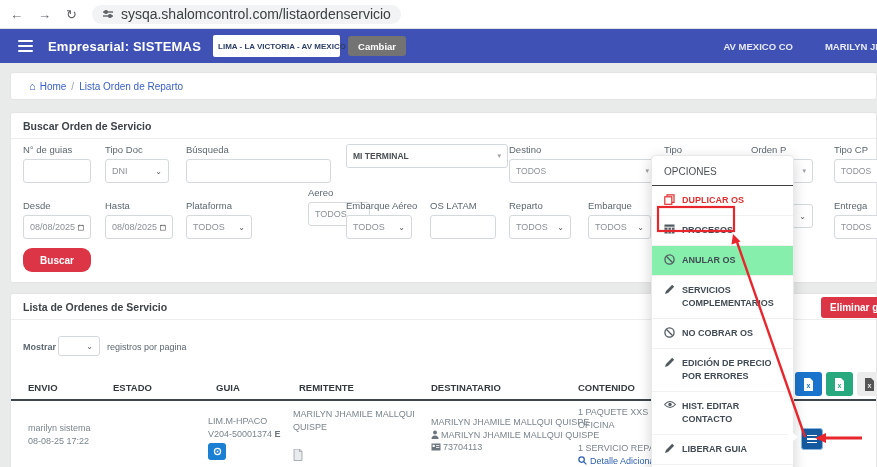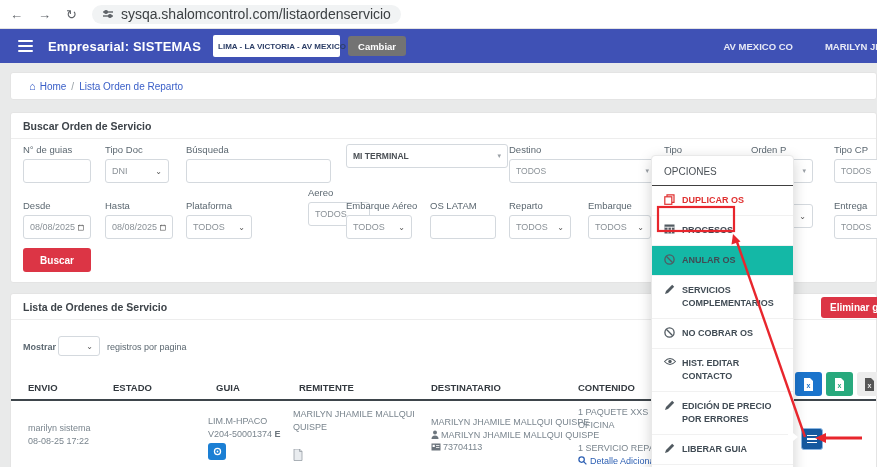--- a/index.html
+++ b/index.html
@@ -49,21 +49,21 @@
   .cell .dark{ color:#6c757d; }
   .icbtn{ position:absolute; width:27px; height:24px; border-radius:3px; border:none; display:flex; align-items:center; justify-content:center; cursor:pointer;}
   .linkblue{ color:#2c5fb3; }
 
   
   .menu{ position:absolute; left:651px; top:155px; width:143px; background:#fff; border:1px solid #e9e9e9; border-radius:4px; box-shadow:0 4px 14px rgba(0,0,0,.18); z-index:50; padding-bottom:6px;}
   .menu-h{ padding:10px 12px 8px; font-size:10px; color:#4a5056; border-bottom:1px solid #404040;}
   .mi{ display:flex; align-items:flex-start; gap:6px; padding:8px 10px 8px 12px; font-size:9px; font-weight:bold; color:#404b54; border-bottom:1px solid #f1f1f1; line-height:13px; cursor:pointer;}
   .mi .micon{ flex:0 0 12px; margin-top:0px; display:inline-flex; }
   .mi.red{ color:#e03131;}
-  .mi.shade{ background:#14b8a6;}
+  .mi.shade{ background:#86efac;}
   .menu-ptr{ position:absolute; left:788px; top:429px; width:0; height:0; border-top:8px solid transparent; border-bottom:8px solid transparent; border-left:10px solid #fff; z-index:51;}
 
   .action-btn{ position:absolute; left:801px; top:428px; width:22px; height:22px; background:#15599f; border:1px solid #8ab6e2; border-radius:3px; display:flex; flex-direction:column; align-items:center; justify-content:center; gap:2px; cursor:pointer; z-index:45;}
   .action-btn i{ display:block; width:10px; height:1.6px; background:#fff;}
 
   .overlay{ position:absolute; inset:0; z-index:60; pointer-events:none; }
 </style>
 </head>
 <body>
 
@@ -228,21 +228,21 @@
           <span class="car">⌄</span>
         </div>
     </div>
     <div class="fld" style="left:823px; top:87px; width:60px;">
       <span class="lb">Entrega</span>
       <div class="ctl sel2 muted">
           <span class="val">TODOS</span>
         </div>
     </div>
 
-    <button class="btn-red" style="position:absolute; left:12px; top:135px; width:68px; height:24px;">Buscar</button>
+    <button class="btn-red" style="position:absolute; left:12px; top:135px; width:68px; height:24px;border-radius:9px;">Buscar</button>
   </div>
 
   <div class="card" style="top:293px; height:200px; border-radius:3px 3px 0 0;">
     <div class="card-h">Lista de Ordenes de Servicio</div>
     <button class="btn-red" style="position:absolute; left:810px; top:3px; height:21px; padding:0 9px; white-space:nowrap;">Eliminar guias S</button>
 
     <span class="cell" style="left:12px; top:47px; color:#5b6770;font-weight:bold;">Mostrar</span>
     <div class="ctl" style="position:absolute; left:47px; top:42px; width:42px; height:20px;">
       <span style="color:#555; font-size:13px;margin-top:37px;">10</span>
       <span class="car">⌄</span>
@@ -380,34 +380,34 @@
       <span class="micon">
           <svg width="11" height="11" viewBox="0 0 11 11">
             <circle cx="5.5" cy="5.5" r="4.6" fill="none" stroke="#515a61" stroke-width="1.3"></circle>
             <line x1="2.3" y1="2.3" x2="8.7" y2="8.7" stroke="#515a61" stroke-width="1.3"></line>
           </svg>
         </span>
       <span>NO COBRAR OS</span>
     </div>
     <div class="mi">
       <span class="micon">
+          <svg width="11" height="11" viewBox="0 0 11 11">
+            <path d="M1 10 l1-3 6.2-6.2 2 2 L4 9 z" fill="#515a61"></path>
+          </svg>
+        </span>
+      <span>EDICIÓN DE PRECIO POR ERRORES</span>
+    </div>
+    <div class="mi">
+      <span class="micon">
           <svg width="12" height="9" viewBox="0 0 12 9">
             <path d="M0.5 4.5 Q6 -1.5 11.5 4.5 Q6 10.5 0.5 4.5 z" fill="none" stroke="#515a61" stroke-width="1.1"></path>
             <circle cx="6" cy="4.5" r="1.7" fill="#515a61"></circle>
           </svg>
         </span>
       <span>HIST. EDITAR CONTACTO</span>
-    </div>
-    <div class="mi">
-      <span class="micon">
-          <svg width="11" height="11" viewBox="0 0 11 11">
-            <path d="M1 10 l1-3 6.2-6.2 2 2 L4 9 z" fill="#515a61"></path>
-          </svg>
-        </span>
-      <span>EDICIÓN DE PRECIO POR ERRORES</span>
     </div>
     <div class="mi">
       <span class="micon">
           <svg width="11" height="11" viewBox="0 0 11 11">
             <path d="M1 10 l1-3 6.2-6.2 2 2 L4 9 z" fill="#515a61"></path>
           </svg>
         </span>
       <span>LIBERAR GUIA</span>
     </div>
     <div class="mi" style="border-bottom:none;">

